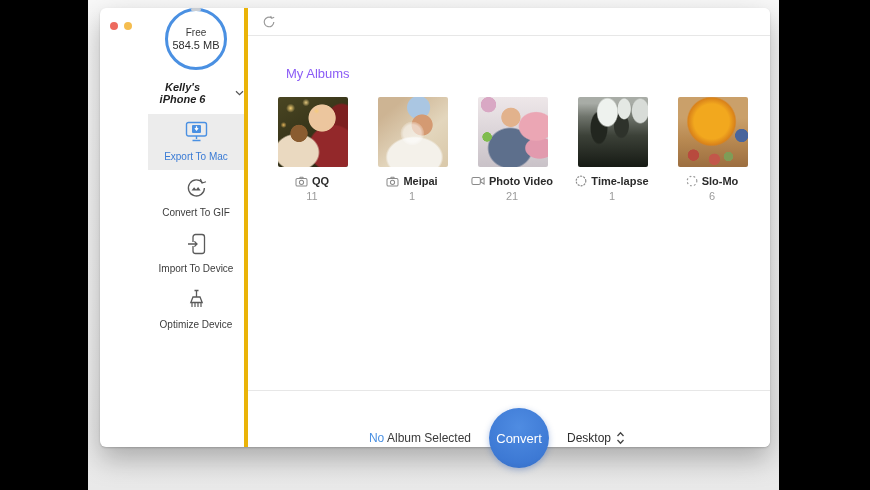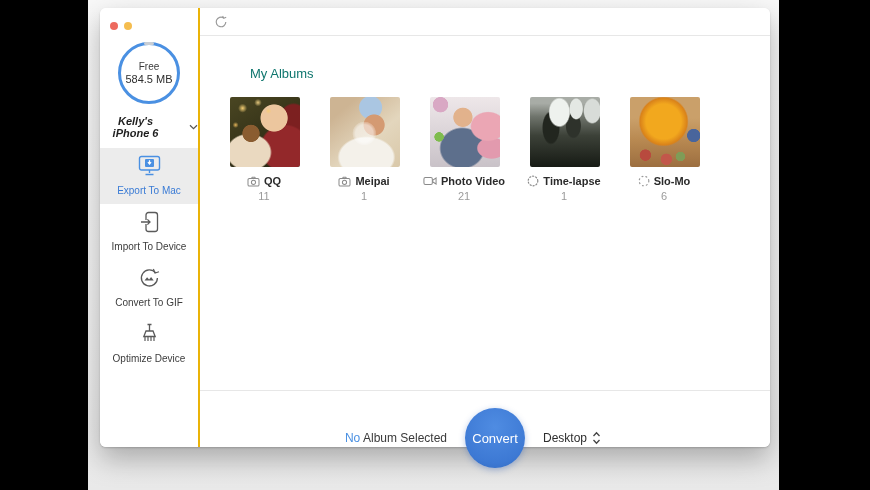--- a/index.html
+++ b/index.html
@@ -22,23 +22,23 @@
     display:flex;
   }
   
   .traffic { position:absolute; left:10px; top:14px; display:flex; gap:6px; z-index:5; }
   .light { width:8px; height:8px; border-radius:50%; }
   .light.red { background:#ed6a5e; }
   .light.yellow { background:#f5bd4f; }
 
   
   .sidebar {
-    width:100px; flex:0 0 100px; border-right:2px solid #eab308;
+    width:100px; flex:0 0 100px; border-right:4px solid #eab308;
     border-radius:6px 0 0 6px; background:#fff; position:relative;
-    padding-top:34px; text-align:center;
+    text-align:center;margin-left:48px;
   }
   .gauge {
     width:62px; height:62px; margin:0 auto; border-radius:50%;
     border:3px solid #4a90e2; position:relative;
     display:flex; flex-direction:column; align-items:center; justify-content:center;
   }
   .gauge::before {
     content:""; position:absolute; top:-3px; left:50%; transform:translateX(-50%);
     width:10px; height:3px; background:#c9ced4; border-radius:2px;
   }
@@ -59,21 +59,21 @@
     height:28px; flex:0 0 28px; border-bottom:1px solid #e7e7e7;
     position:relative; display:flex; align-items:center; justify-content:center;
     border-radius:0 6px 0 0; background:#fff;
   }
   .refresh { position:absolute; left:14px; top:7px; width:14px; height:14px; cursor:pointer; }
   .tabs { display:flex; gap:22px; }
   .tab { font-size:11px; color:#3c3c3c; cursor:pointer; }
   .tab.active { color:#4a90e2; }
 
   .content { flex:1; position:relative; background:#fff; }
-  .section-title { position:absolute; left:50px; top:30px; font-size:13px; color:#0f766e; }
+  .section-title { position:absolute; left:38px; top:30px; font-size:13px; color:#8b5cf6; }
   .albums { position:absolute; left:30px; top:61px; display:flex; gap:32px; }
   .album { width:68px; text-align:center; cursor:pointer; }
   .thumb { width:70px; height:70px; border-radius:2px; }
 
   .thumb-qq {
     background:
       radial-gradient(circle 6px at 18% 16%, rgba(255,215,120,.95), rgba(255,215,120,0) 75%),
       radial-gradient(circle 4px at 8% 40%, rgba(255,200,100,.85), transparent 75%),
       radial-gradient(circle 5px at 40% 8%, rgba(255,222,140,.85), transparent 75%),
       radial-gradient(circle 4px at 55% 20%, rgba(250,205,110,.75), transparent 75%),
@@ -183,38 +183,38 @@
             <rect x="7" y="4" width="9" height="8" rx="1" fill="#4a90e2"></rect>
             <path d="M11.5 5.2 v3.4 M9.9 7.2 L11.5 9 L13.1 7.2" fill="none" stroke="#fff" stroke-width="1.2"></path>
             <path d="M11.5 15 v3 M7.5 19.5 h8" fill="none" stroke="#4a90e2" stroke-width="1.4"></path>
           </svg>
         </span>
         <span class="mi-label">Export To Mac</span>
       </div>
 
       <div class="menu-item">
         <span class="mi-icon">
+          <svg width="21" height="22" viewBox="0 0 21 21">
+            <path d="M16.6 5.4 A8 8 0 1 0 18.4 10.4" fill="none" stroke="#5a5a5a" stroke-width="1.3"></path>
+            <path d="M14.4 1.6 l1.6 3.9 l4-1.2" fill="none" stroke="#5a5a5a" stroke-width="1.2"></path>
+            <path d="M5.5 13 l2.6-3.2 2 2.3 2-2.7 2.6 3.6 z" fill="#5a5a5a"></path>
+          </svg>
+        </span>
+        <span class="mi-label">Convert To GIF</span>
+      </div>
+
+      <div class="menu-item">
+        <span class="mi-icon">
           <svg width="19" height="22" viewBox="0 0 19 22">
             <rect x="6" y="1.5" width="11.5" height="19" rx="2.5" fill="none" stroke="#5a5a5a" stroke-width="1.3"></rect>
             <path d="M3.5 11 H9.5" stroke="#fff" stroke-width="4"></path>
             <path d="M1 11 H10 M7.4 8.4 L10 11 L7.4 13.6" fill="none" stroke="#5a5a5a" stroke-width="1.3"></path>
           </svg>
         </span>
         <span class="mi-label">Import To Device</span>
-      </div>
-
-      <div class="menu-item">
-        <span class="mi-icon">
-          <svg width="21" height="22" viewBox="0 0 21 21">
-            <path d="M16.6 5.4 A8 8 0 1 0 18.4 10.4" fill="none" stroke="#5a5a5a" stroke-width="1.3"></path>
-            <path d="M14.4 1.6 l1.6 3.9 l4-1.2" fill="none" stroke="#5a5a5a" stroke-width="1.2"></path>
-            <path d="M5.5 13 l2.6-3.2 2 2.3 2-2.7 2.6 3.6 z" fill="#5a5a5a"></path>
-          </svg>
-        </span>
-        <span class="mi-label">Convert To GIF</span>
       </div>
 
       <div class="menu-item">
         <span class="mi-icon">
           <svg width="21" height="22" viewBox="0 0 21 22">
             <path d="M10.5 1.5 v6.5 M8.5 1.5 h4" fill="none" stroke="#5a5a5a" stroke-width="1.3"></path>
             <path d="M7 8 h7 l2.2 5.5 h-11.4 z" fill="none" stroke="#5a5a5a" stroke-width="1.3"></path>
             <path d="M6 13.5 v4.5 M9 13.5 v4.5 M12 13.5 v4.5 M15 13.5 v4.5" fill="none" stroke="#5a5a5a" stroke-width="1.2"></path>
           </svg>
         </span>

